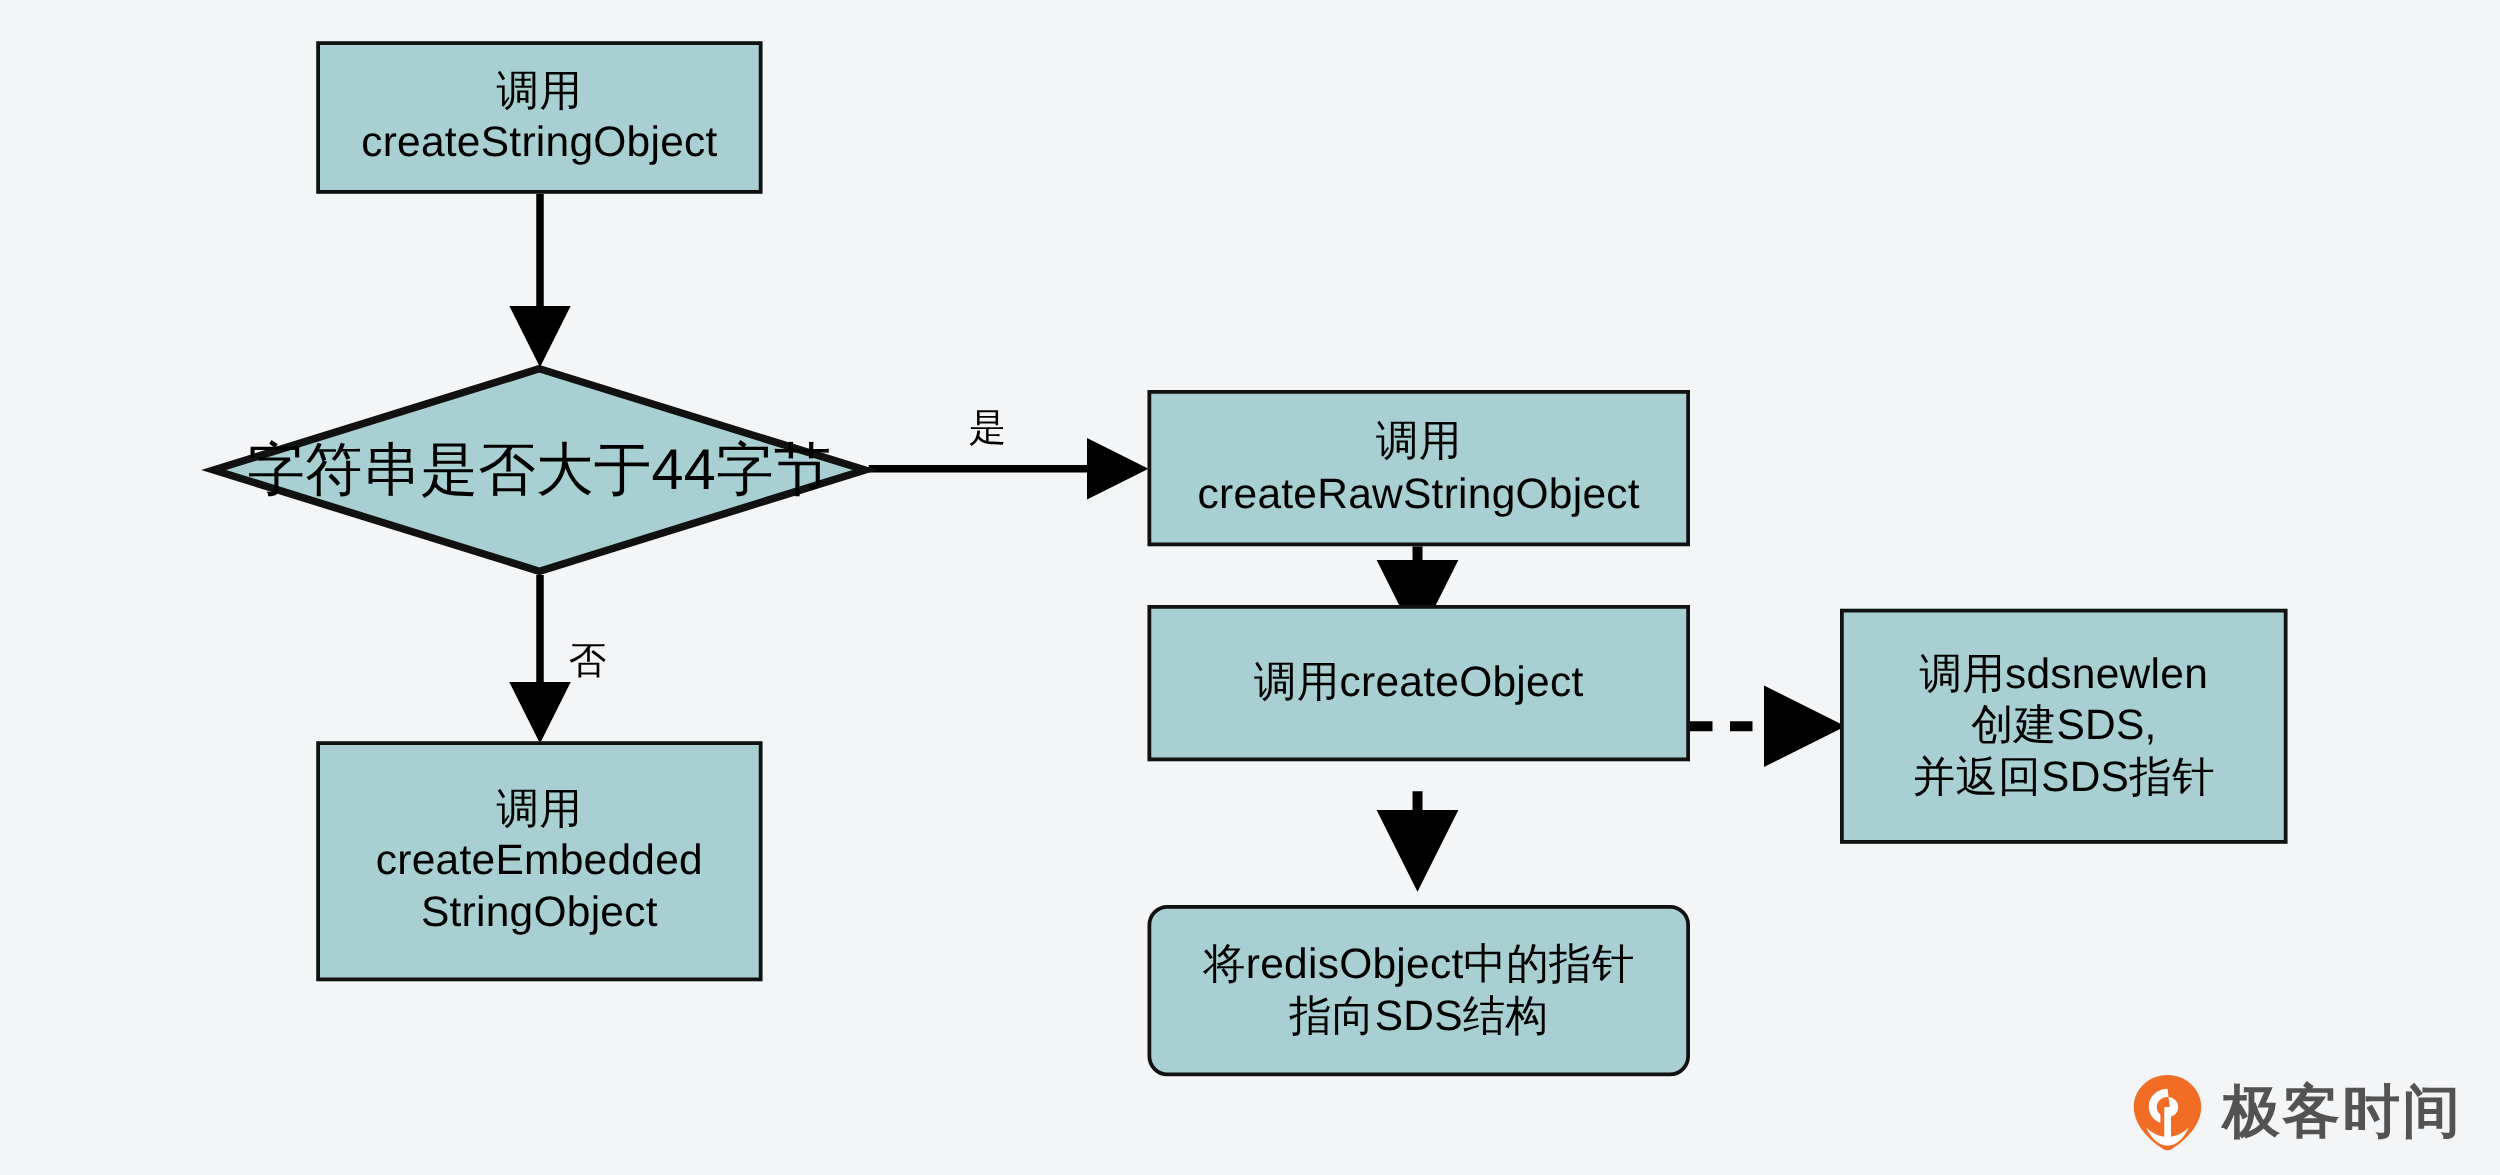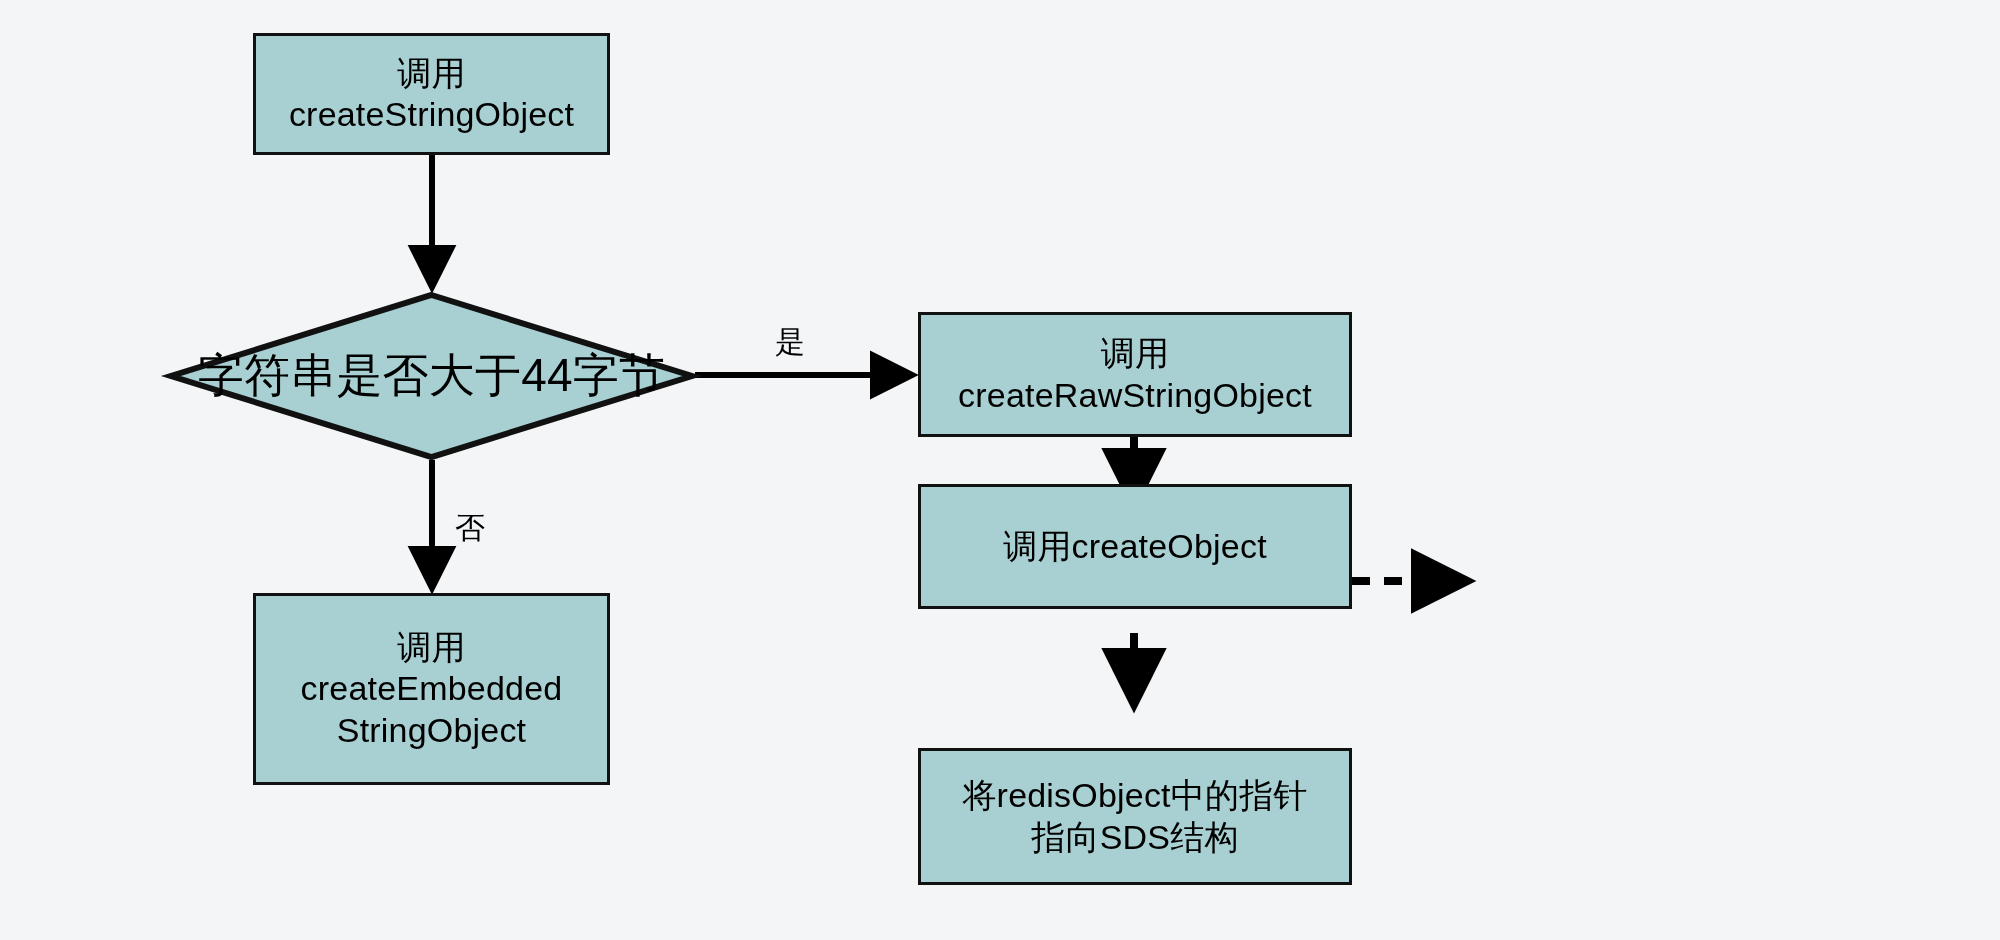--- a/index.html
+++ b/index.html
@@ -140,26 +140,38 @@
       <polygon points="263.5,3 524,84 263.5,165 3,84" fill="#a8cfd1" stroke="#111111" stroke-width="6" stroke-linejoin="miter"></polygon>
     </svg>
     <div class="diamond-label">字符串是否大于44字节</div>
   </div>
 
   <div class="node" style="left:918px; top:312px; width:434px; height:125px;">调用
 createRawStringObject</div>
 
   <div class="node" style="left:918px; top:484px; width:434px; height:125px;">调用createObject</div>
 
+  <div class="node" style="left:1472px; top:487px; width:358px; height:188px;">调用sdsnewlen
+创建SDS,
+并返回SDS指针</div>
 
-  <div class="node" style="left:918px; top:748px; width:434px; height:137px;">将redisObject中的指针
+  <div class="node" style="left:918px; top:724px; width:434px; height:137px;border-radius:16px;">将redisObject中的指针
 指向SDS结构</div>
 
   <div class="node" style="left:253px; top:593px; width:357px; height:192px;">调用
 createEmbedded
 StringObject</div>
 
   <div class="edge-label" style="left:775px; top:322px;">是</div>
 
   <div class="edge-label" style="left:455px; top:508px;">否</div>
 
+  <div class="watermark">
+    <svg width="60" height="64" viewBox="0 0 60 64" xmlns="http://www.w3.org/2000/svg">
+      <path d="M30 2 C15 2 3 13.5 3 27.5 C3 39 11 51 26.5 61.2 C28.6 62.6 31.4 62.6 33.5 61.2 C49 51 57 39 57 27.5 C57 13.5 45 2 30 2 Z" fill="#f1681d"></path>
+      <path d="M30 13 C21.5 13 15 19.3 15 27.2 C15 33.2 18.6 38.2 24.3 40.3 L24.3 33.6 C22.5 32.3 21.4 30.2 21.4 27.6 C21.4 23.1 25.1 19.5 30 19.5 C34.9 19.5 38.6 23.1 38.6 27.6 C38.6 31.3 36.2 34.3 32.8 35.3 L32.8 53 L27.6 53 L27.6 27.8 L32.8 27.8 L32.8 35.3" fill="#ffffff"></path>
+      <path d="M27.6 27.8 L32.8 27.8 L32.8 53 L27.6 53 Z" fill="#ffffff"></path>
+      <path d="M13 44 C17 53 23 58.5 30 58.5 C37 58.5 43 53 47 44 C42 49 36 51.5 30 51.5 C24 51.5 18 49 13 44 Z" fill="#ffffff"></path>
+    </svg>
+    <span class="wm-text">极客时间</span>
+  </div>
 
 </div>
 
 </body></html>

